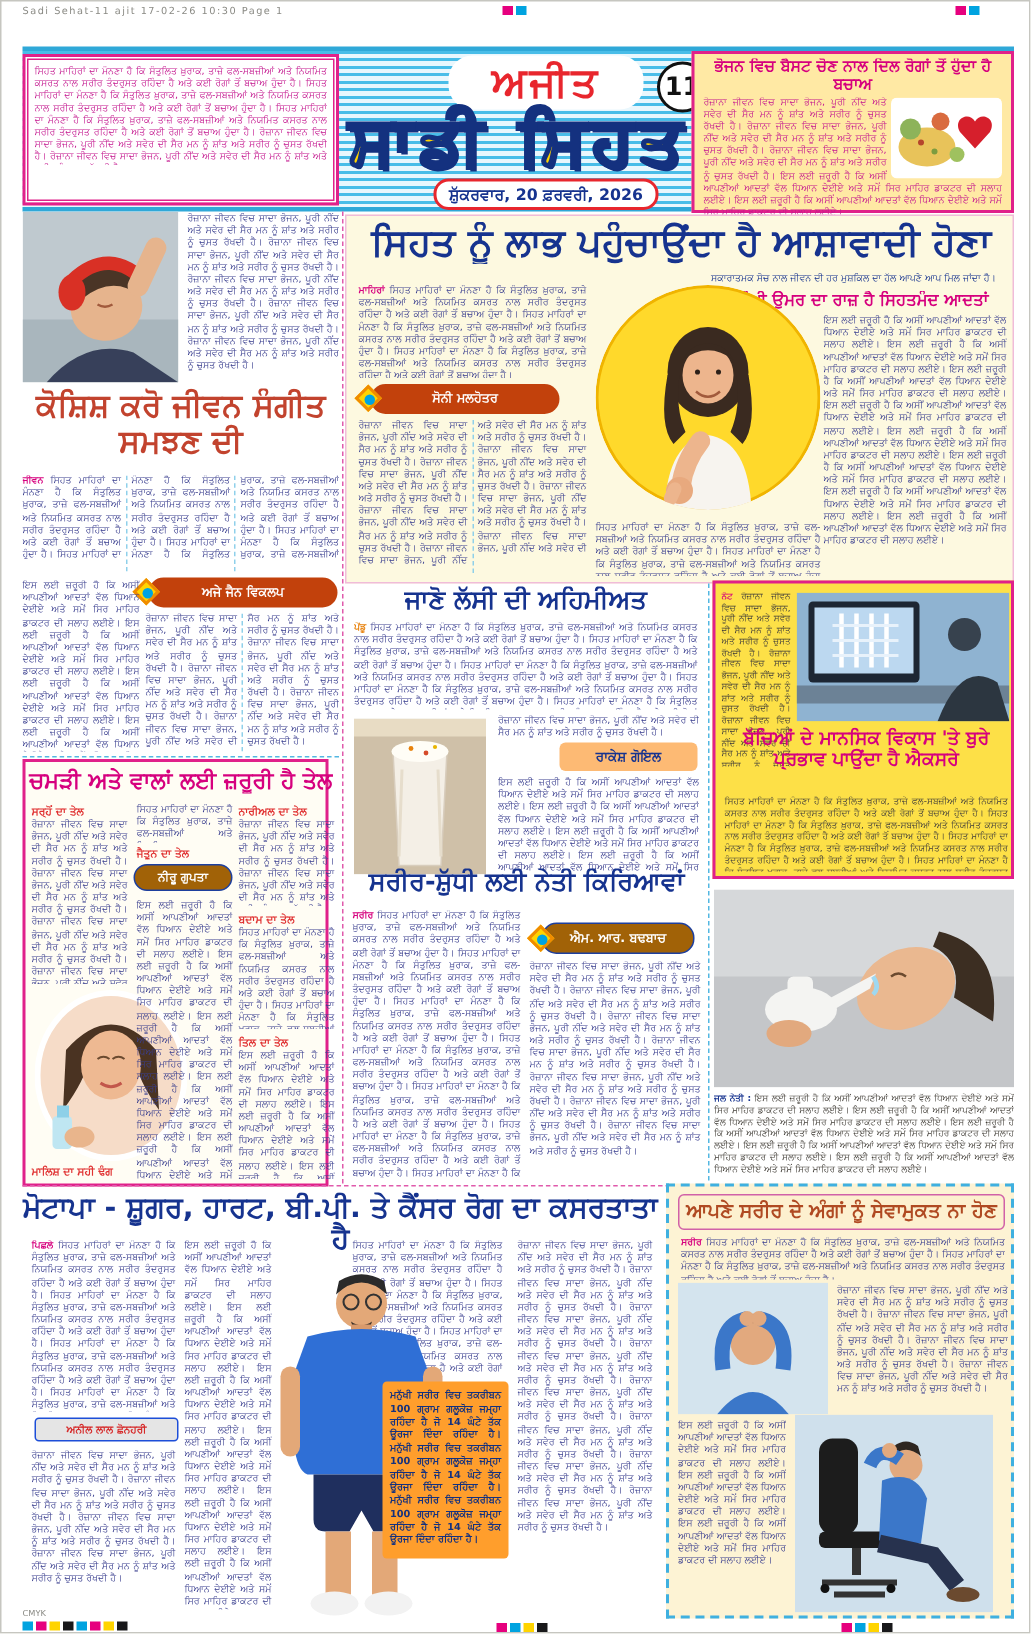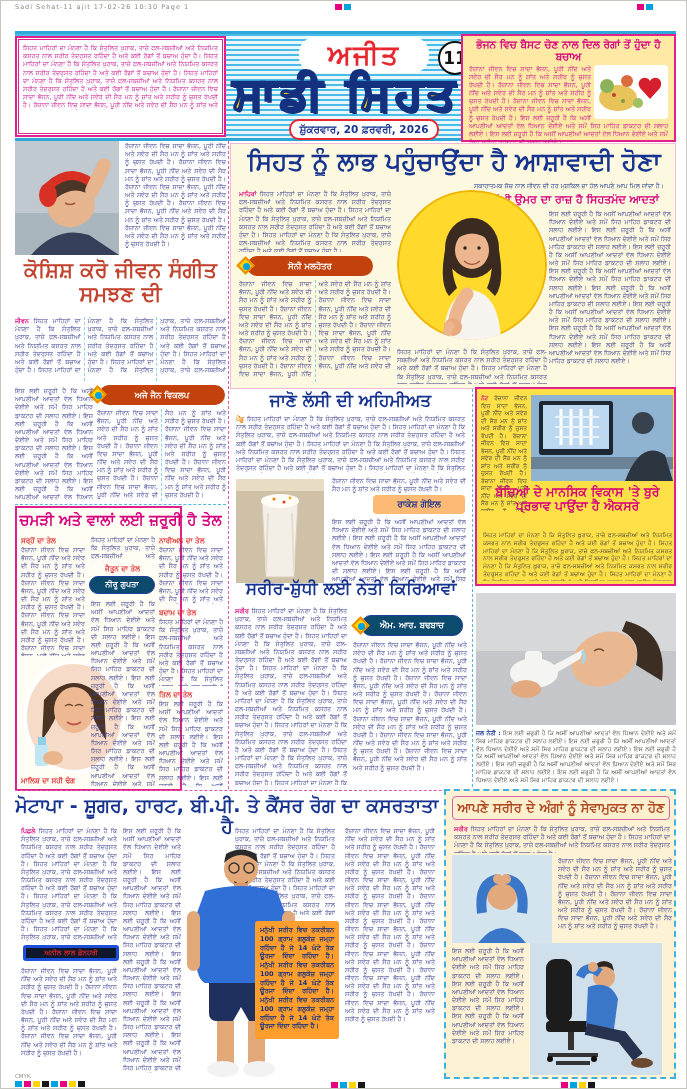--- a/index.html
+++ b/index.html
@@ -11,23 +11,23 @@
 .lead{font-weight:bold;color:#d6007e}
 .lead-o{font-weight:bold;color:#e8820c}
 .hl{position:absolute;font-weight:bold;text-align:center;line-height:1.12;overflow:hidden}
 .hl-blue{color:#16338f}
 .hl-mag{color:#d6007e}
 .hl-red{color:#c2432e}
 .hl-brown{color:#b04a22}
 .sh{position:absolute;font-size:7.2px;font-weight:bold;color:#e03131;text-align:left;overflow:hidden}
 .badge{position:absolute;display:flex;align-items:center;justify-content:center;border-radius:10px;font-weight:bold;color:#fff;font-size:8.5px;white-space:nowrap}
 .b-blue{background:#c2410c}
-.b-mag{background:#0c4a6e;border:1.5px solid #1d3f9e}
+.b-mag{background:#a16207;border:1.5px solid #1d3f9e}
 .b-orange{background:#fdba74;color:#16338f;border-radius:4px;font-size:9px}
-.b-yellow{background:#0f172a;color:#d62929;border-radius:3px;font-size:7px;border:3px solid #1d4ed8}
+.b-yellow{background:#e5e5e5;color:#d62929;border-radius:3px;font-size:7px;border:1px solid #1d4ed8}
 .dia{position:absolute;left:-8px;top:3px;width:13px;height:13px;background:#ffd400;border:2px solid #f08c00;transform:rotate(45deg)}
 .dot{position:absolute;left:-4px;top:7px;width:7px;height:7px;background:#00a3e0;border-radius:50%;z-index:1}
 .stripes{position:absolute;left:14px;top:30px;width:661px;height:110px;background:repeating-linear-gradient(180deg,#49bde8 0 2px,#e9f7fd 2px 5px);border-top:3px solid #2fa8d8;border-bottom:3px solid #2fa8d8}
 .pill{position:absolute;background:#fff;border-radius:16px;display:flex;align-items:center;justify-content:center}
 .masthead-txt{font-size:27px;font-weight:bold;color:#e8262d;letter-spacing:2px}
 .section-title{position:absolute;left:14px;top:66px;width:661px;text-align:center;font-size:45px;font-weight:bold;color:#ffd400;letter-spacing:4px;-webkit-text-stroke:2px #14317f;text-shadow:2px 2px 0 #14317f}
 .page-circle{position:absolute;background:#fff;border:2.5px solid #111;border-radius:50%;display:flex;align-items:center;justify-content:center;font-weight:bold;font-size:17px;color:#111}
 .date-box{position:absolute;background:#fff;border:2px solid #e8262d;border-radius:10px;display:flex;align-items:center;justify-content:center;font-size:10.5px;font-weight:bold;color:#16338f}
 .box-pink{position:absolute;background:#fff;border:2px solid #e0218a;box-shadow:inset 0 0 0 1px #fff,inset 0 0 0 2px #e0218a;padding:4px 6px}
 .box-yellow{position:absolute;background:#ffe9a4;border:2px solid #e0218a;padding:3px 6px}
@@ -216,21 +216,21 @@
           <circle cx="112" cy="28" r="11" fill="#37424e"></circle>
           <path d="M94 86q16-42 40-26l8 26z" fill="#2c3640"></path>
         </svg>
     </div>
     <div class="hl hl-mag" style="left:4px;top:96px;width:193px;font-size:12.5px">ਬੱਚਿਆਂ ਦੇ ਮਾਨਸਿਕ ਵਿਕਾਸ 'ਤੇ ਬੁਰੇ ਪ੍ਰਭਾਵ ਪਾਉਂਦਾ ਹੈ ਐਕਸਰੇ</div>
     <div class="txt dk" style="left:6px;top:142px;width:189px;height:50px;font-size:6px">
       <span>ਸਿਹਤ ਮਾਹਿਰਾਂ ਦਾ ਮੰਨਣਾ ਹੈ ਕਿ ਸੰਤੁਲਿਤ ਖ਼ੁਰਾਕ, ਤਾਜ਼ੇ ਫਲ-ਸਬਜ਼ੀਆਂ ਅਤੇ ਨਿਯਮਿਤ ਕਸਰਤ ਨਾਲ ਸਰੀਰ ਤੰਦਰੁਸਤ ਰਹਿੰਦਾ ਹੈ ਅਤੇ ਕਈ ਰੋਗਾਂ ਤੋਂ ਬਚਾਅ ਹੁੰਦਾ ਹੈ। ਸਿਹਤ ਮਾਹਿਰਾਂ ਦਾ ਮੰਨਣਾ ਹੈ ਕਿ ਸੰਤੁਲਿਤ ਖ਼ੁਰਾਕ, ਤਾਜ਼ੇ ਫਲ-ਸਬਜ਼ੀਆਂ ਅਤੇ ਨਿਯਮਿਤ ਕਸਰਤ ਨਾਲ ਸਰੀਰ ਤੰਦਰੁਸਤ ਰਹਿੰਦਾ ਹੈ ਅਤੇ ਕਈ ਰੋਗਾਂ ਤੋਂ ਬਚਾਅ ਹੁੰਦਾ ਹੈ। ਸਿਹਤ ਮਾਹਿਰਾਂ ਦਾ ਮੰਨਣਾ ਹੈ ਕਿ ਸੰਤੁਲਿਤ ਖ਼ੁਰਾਕ, ਤਾਜ਼ੇ ਫਲ-ਸਬਜ਼ੀਆਂ ਅਤੇ ਨਿਯਮਿਤ ਕਸਰਤ ਨਾਲ ਸਰੀਰ ਤੰਦਰੁਸਤ ਰਹਿੰਦਾ ਹੈ ਅਤੇ ਕਈ ਰੋਗਾਂ ਤੋਂ ਬਚਾਅ ਹੁੰਦਾ ਹੈ। ਸਿਹਤ ਮਾਹਿਰਾਂ ਦਾ ਮੰਨਣਾ ਹੈ ਕਿ ਸੰਤੁਲਿਤ ਖ਼ੁਰਾਕ, ਤਾਜ਼ੇ ਫਲ-ਸਬਜ਼ੀਆਂ ਅਤੇ ਨਿਯਮਿਤ ਕਸਰਤ ਨਾਲ ਸਰੀਰ ਤੰਦਰੁਸਤ ਰਹਿੰਦਾ ਹੈ ਅਤੇ ਕਈ ਰੋਗਾਂ ਤੋਂ ਬਚਾਅ ਹੁੰਦਾ ਹੈ। </span>
     </div>
   </div>
 
-  <div class="box-oil" style="left:14px;top:505px;width:167px;height:285px">
+  <div class="box-oil" style="left:14px;top:505px;width:204px;height:285px">
     <div class="hl hl-mag" style="left:0;top:4px;width:207px;font-size:15px">ਚਮੜੀ ਅਤੇ ਵਾਲਾਂ ਲਈ ਜ਼ਰੂਰੀ ਹੈ ਤੇਲ</div>
     <div class="sh" style="left:4px;top:28px;width:64px">ਸਰ੍ਹੋਂ ਦਾ ਤੇਲ</div>
     <div class="txt" style="left:4px;top:38px;width:64px;height:110px">
       <span>ਰੋਜ਼ਾਨਾ ਜੀਵਨ ਵਿਚ ਸਾਦਾ ਭੋਜਨ, ਪੂਰੀ ਨੀਂਦ ਅਤੇ ਸਵੇਰ ਦੀ ਸੈਰ ਮਨ ਨੂੰ ਸ਼ਾਂਤ ਅਤੇ ਸਰੀਰ ਨੂੰ ਚੁਸਤ ਰੱਖਦੀ ਹੈ। ਰੋਜ਼ਾਨਾ ਜੀਵਨ ਵਿਚ ਸਾਦਾ ਭੋਜਨ, ਪੂਰੀ ਨੀਂਦ ਅਤੇ ਸਵੇਰ ਦੀ ਸੈਰ ਮਨ ਨੂੰ ਸ਼ਾਂਤ ਅਤੇ ਸਰੀਰ ਨੂੰ ਚੁਸਤ ਰੱਖਦੀ ਹੈ। ਰੋਜ਼ਾਨਾ ਜੀਵਨ ਵਿਚ ਸਾਦਾ ਭੋਜਨ, ਪੂਰੀ ਨੀਂਦ ਅਤੇ ਸਵੇਰ ਦੀ ਸੈਰ ਮਨ ਨੂੰ ਸ਼ਾਂਤ ਅਤੇ ਸਰੀਰ ਨੂੰ ਚੁਸਤ ਰੱਖਦੀ ਹੈ। ਰੋਜ਼ਾਨਾ ਜੀਵਨ ਵਿਚ ਸਾਦਾ ਭੋਜਨ, ਪੂਰੀ ਨੀਂਦ ਅਤੇ ਸਵੇਰ ਦੀ ਸੈਰ ਮਨ ਨੂੰ ਸ਼ਾਂਤ ਅਤੇ ਸਰੀਰ ਨੂੰ ਚੁਸਤ ਰੱਖਦੀ ਹੈ। </span>
     </div>
     <div class="img" style="left:6px;top:152px;width:102px;height:114px">
       <svg width="102" height="114" viewBox="0 0 102 114">
           <ellipse cx="51" cy="57" rx="49" ry="55" fill="#f6dcc8" stroke="#fff" stroke-width="4"></ellipse>
           <path d="M21 40Q51 6 81 40l2 40q-14-20-17-36-15 8-29 0-3 16-18 36z" fill="#4a3322"></path>
           <ellipse cx="51" cy="50" rx="20" ry="23" fill="#eeb992"></ellipse>
@@ -238,21 +238,21 @@
           <path d="M44 62q7 5 14 0" stroke="#c2574b" stroke-width="2" fill="none"></path>
           <rect x="12" y="84" width="13px" height="22" rx="3" fill="#bfe6f2"></rect>
           <rect x="15" y="77" width="8" height="8" fill="#8ed0e8"></rect>
           <ellipse cx="30" cy="98" rx="10" ry="7" fill="#e9b58c"></ellipse>
         </svg>
     </div>
     <div class="sh" style="left:4px;top:268px;width:104px">ਮਾਲਿਸ਼ ਦਾ ਸਹੀ ਢੰਗ</div>
     <div class="txt" style="left:74px;top:28px;width:64px;height:26px">
       <span>ਸਿਹਤ ਮਾਹਿਰਾਂ ਦਾ ਮੰਨਣਾ ਹੈ ਕਿ ਸੰਤੁਲਿਤ ਖ਼ੁਰਾਕ, ਤਾਜ਼ੇ ਫਲ-ਸਬਜ਼ੀਆਂ ਅਤੇ ਨਿਯਮਿਤ ਕਸਰਤ ਨਾਲ ਸਰੀਰ ਤੰਦਰੁਸਤ ਰਹਿੰਦਾ ਹੈ ਅਤੇ ਕਈ ਰੋਗਾਂ ਤੋਂ ਬਚਾਅ ਹੁੰਦਾ ਹੈ। </span>
     </div>
-    <div class="sh" style="left:88px;top:56px;width:64px">ਜੈਤੂਨ ਦਾ ਤੇਲ</div>
+    <div class="sh" style="left:74px;top:56px;width:64px">ਜੈਤੂਨ ਦਾ ਤੇਲ</div>
     <div class="badge b-mag" style="left:72px;top:68px;width:66px;height:18px;font-size:8px">
       <span>ਨੀਰੂ ਗੁਪਤਾ</span>
     </div>
     <div class="txt" style="left:74px;top:92px;width:64px;height:186px">
       <span>ਇਸ ਲਈ ਜ਼ਰੂਰੀ ਹੈ ਕਿ ਅਸੀਂ ਆਪਣੀਆਂ ਆਦਤਾਂ ਵੱਲ ਧਿਆਨ ਦੇਈਏ ਅਤੇ ਸਮੇਂ ਸਿਰ ਮਾਹਿਰ ਡਾਕਟਰ ਦੀ ਸਲਾਹ ਲਈਏ। ਇਸ ਲਈ ਜ਼ਰੂਰੀ ਹੈ ਕਿ ਅਸੀਂ ਆਪਣੀਆਂ ਆਦਤਾਂ ਵੱਲ ਧਿਆਨ ਦੇਈਏ ਅਤੇ ਸਮੇਂ ਸਿਰ ਮਾਹਿਰ ਡਾਕਟਰ ਦੀ ਸਲਾਹ ਲਈਏ। ਇਸ ਲਈ ਜ਼ਰੂਰੀ ਹੈ ਕਿ ਅਸੀਂ ਆਪਣੀਆਂ ਆਦਤਾਂ ਵੱਲ ਧਿਆਨ ਦੇਈਏ ਅਤੇ ਸਮੇਂ ਸਿਰ ਮਾਹਿਰ ਡਾਕਟਰ ਦੀ ਸਲਾਹ ਲਈਏ। ਇਸ ਲਈ ਜ਼ਰੂਰੀ ਹੈ ਕਿ ਅਸੀਂ ਆਪਣੀਆਂ ਆਦਤਾਂ ਵੱਲ ਧਿਆਨ ਦੇਈਏ ਅਤੇ ਸਮੇਂ ਸਿਰ ਮਾਹਿਰ ਡਾਕਟਰ ਦੀ ਸਲਾਹ ਲਈਏ। ਇਸ ਲਈ ਜ਼ਰੂਰੀ ਹੈ ਕਿ ਅਸੀਂ ਆਪਣੀਆਂ ਆਦਤਾਂ ਵੱਲ ਧਿਆਨ ਦੇਈਏ ਅਤੇ ਸਮੇਂ ਸਿਰ ਮਾਹਿਰ ਡਾਕਟਰ ਦੀ ਸਲਾਹ ਲਈਏ। ਇਸ ਲਈ ਜ਼ਰੂਰੀ ਹੈ ਕਿ ਅਸੀਂ ਆਪਣੀਆਂ ਆਦਤਾਂ ਵੱਲ ਧਿਆਨ ਦੇਈਏ ਅਤੇ ਸਮੇਂ ਸਿਰ ਮਾਹਿਰ ਡਾਕਟਰ ਦੀ ਸਲਾਹ ਲਈਏ। ਇਸ ਲਈ ਜ਼ਰੂਰੀ ਹੈ ਕਿ ਅਸੀਂ ਆਪਣੀਆਂ ਆਦਤਾਂ ਵੱਲ ਧਿਆਨ ਦੇਈਏ ਅਤੇ ਸਮੇਂ ਸਿਰ ਮਾਹਿਰ ਡਾਕਟਰ ਦੀ ਸਲਾਹ ਲਈਏ। </span>
     </div>
     <div class="sh" style="left:142px;top:28px;width:64px">ਨਾਰੀਅਲ ਦਾ ਤੇਲ</div>
     <div class="txt" style="left:142px;top:38px;width:64px;height:58px">
       <span>ਰੋਜ਼ਾਨਾ ਜੀਵਨ ਵਿਚ ਸਾਦਾ ਭੋਜਨ, ਪੂਰੀ ਨੀਂਦ ਅਤੇ ਸਵੇਰ ਦੀ ਸੈਰ ਮਨ ਨੂੰ ਸ਼ਾਂਤ ਅਤੇ ਸਰੀਰ ਨੂੰ ਚੁਸਤ ਰੱਖਦੀ ਹੈ। ਰੋਜ਼ਾਨਾ ਜੀਵਨ ਵਿਚ ਸਾਦਾ ਭੋਜਨ, ਪੂਰੀ ਨੀਂਦ ਅਤੇ ਸਵੇਰ ਦੀ ਸੈਰ ਮਨ ਨੂੰ ਸ਼ਾਂਤ ਅਤੇ ਸਰੀਰ ਨੂੰ ਚੁਸਤ ਰੱਖਦੀ ਹੈ। </span>
     </div>

